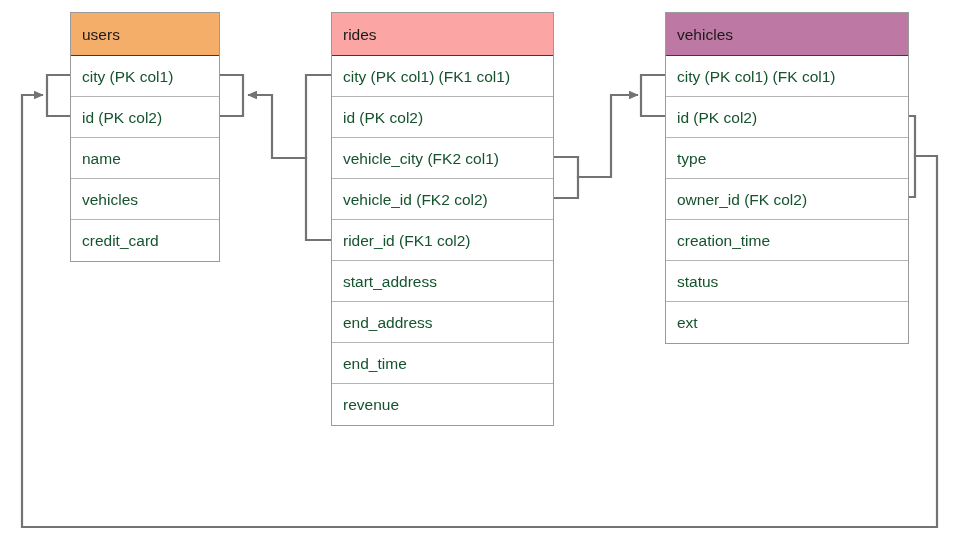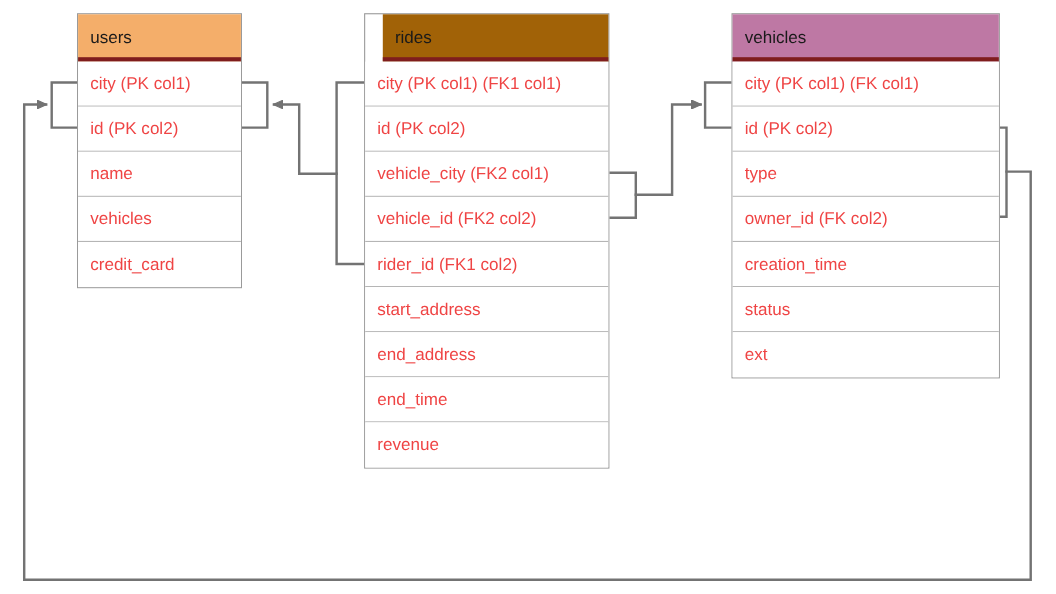--- a/index.html
+++ b/index.html
@@ -29,31 +29,31 @@
     border: 1px solid #9a9a9a;
     background: #ffffff;
   }
   .entity-header {
     box-sizing: border-box;
     height: 43px;
     line-height: 43px;
     padding-left: 11px;
     font-size: 15.5px;
     color: #1a1a1a;
-    border-bottom: 4px solid #7f1d1d;
+    border-bottom: 1px solid #7f1d1d;
     white-space: nowrap;
     overflow: hidden;
   }
   .entity-field {
     box-sizing: border-box;
     height: 41px;
     line-height: 41px;
     padding-left: 11px;
     font-size: 15.5px;
-    color: #ef4444;
+    color: #14532d;
     border-bottom: 1px solid #b5b5b5;
     white-space: nowrap;
     overflow: hidden;
     background: #ffffff;
   }
   .entity-field:last-child {
     border-bottom: none;
   }
   #users-entity  { left: 70px;  top: 12px; width: 150px; }
   #rides-entity  { left: 331px; top: 12px; width: 223px; }
@@ -94,21 +94,21 @@
   <div class="entity" id="users-entity">
     <div class="entity-header" style="background-color: rgb(244, 174, 106);">users</div>
     <div class="entity-field">city (PK col1)</div>
     <div class="entity-field">id (PK col2)</div>
     <div class="entity-field">name</div>
     <div class="entity-field">vehicles</div>
     <div class="entity-field">credit_card</div>
   </div>
 
   <div class="entity" id="rides-entity">
-    <div class="entity-header" style="background-color: #a16207; margin-left: 16px;">rides</div>
+    <div class="entity-header" style="background-color: #fca5a5;">rides</div>
     <div class="entity-field">city (PK col1) (FK1 col1)</div>
     <div class="entity-field">id (PK col2)</div>
     <div class="entity-field">vehicle_city (FK2 col1)</div>
     <div class="entity-field">vehicle_id (FK2 col2)</div>
     <div class="entity-field">rider_id (FK1 col2)</div>
     <div class="entity-field">start_address</div>
     <div class="entity-field">end_address</div>
     <div class="entity-field">end_time</div>
     <div class="entity-field">revenue</div>
   </div>

